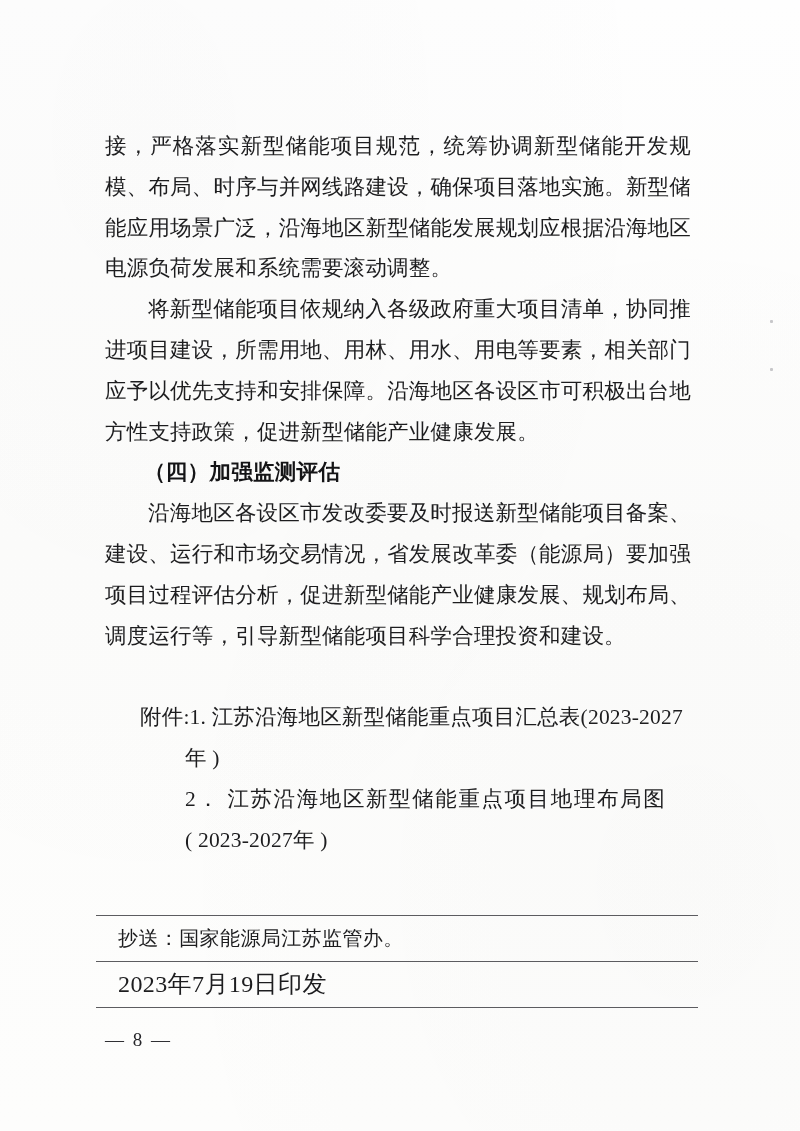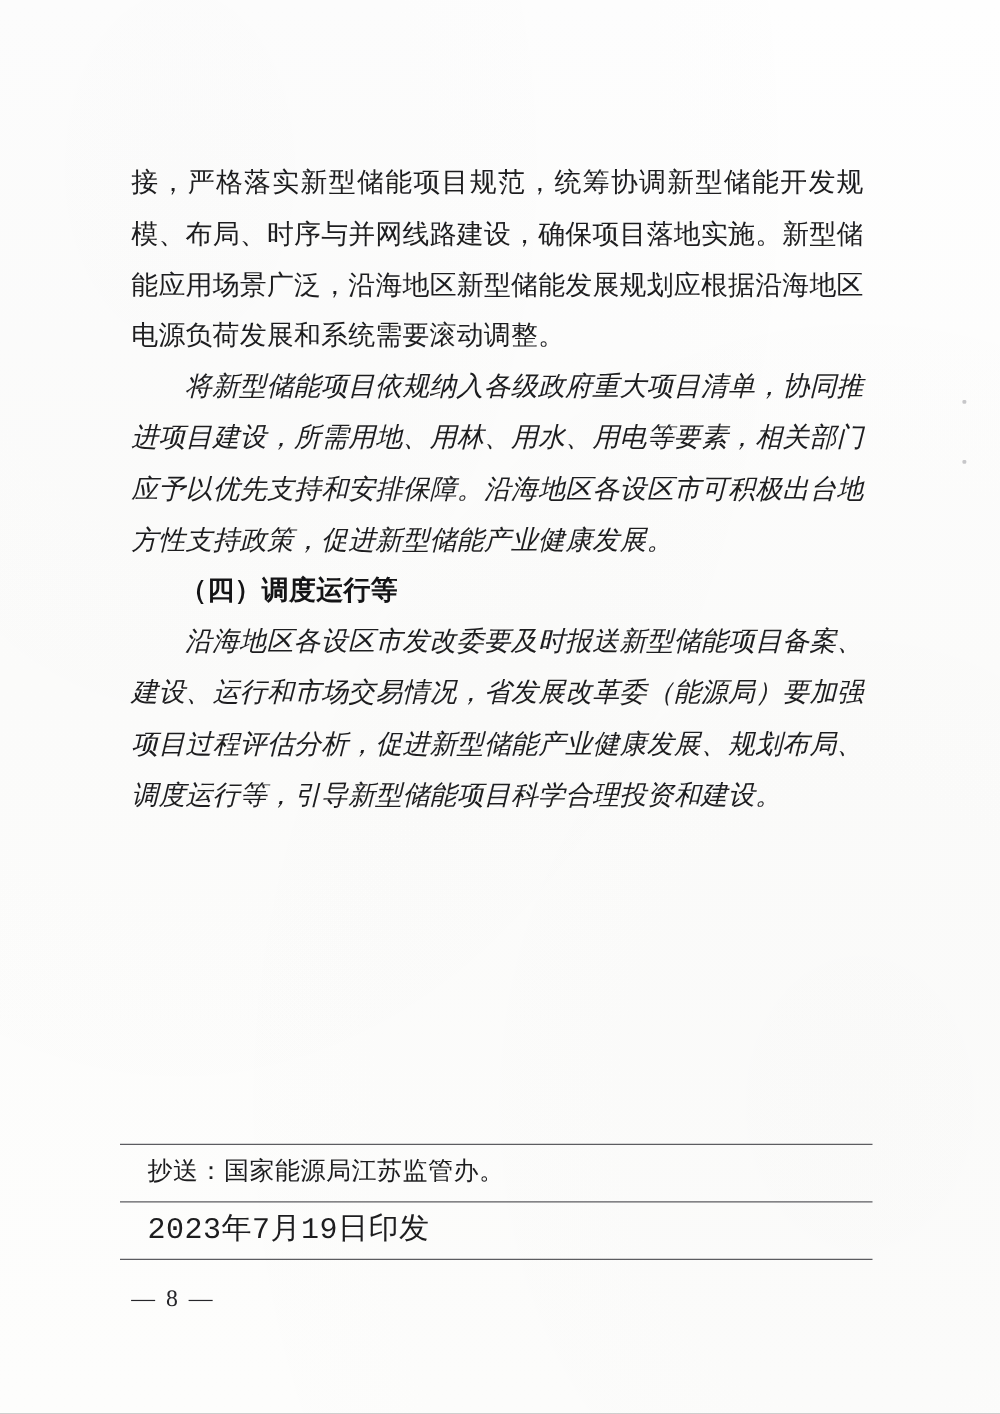--- a/index.html
+++ b/index.html
@@ -7,21 +7,21 @@
     padding: 0;
     background: #ffffff;
   }
   body {
     font-family: "Liberation Serif", "DejaVu Serif", serif;
   }
   .page {
     position: relative;
     width: 800px;
     height: 1131px;
-    background: #737373;
+    background: #86efac;
     overflow: hidden;
   }
   
   .page::before {
     content: "";
     position: absolute;
     inset: 0;
     background:
       radial-gradient(ellipse at 18% 12%, rgba(0,0,0,0.012), rgba(0,0,0,0) 62%),
       radial-gradient(ellipse at 86% 78%, rgba(0,0,0,0.010), rgba(0,0,0,0) 60%),
@@ -41,21 +41,20 @@
     line-height: 40.8px;
     color: #1d1d1f;
     text-align: justify;
     text-align-last: left;
     letter-spacing: 0.2px;
     margin: 0;
     text-indent: 0;
   }
   .para.indent {
     text-indent: 43px;
-    font-style: italic;
   }
 
   .heading {
     font-size: 21.5px;
     line-height: 40.8px;
     color: #141416;
     margin: 0;
     padding-left: 39px;
     font-weight: 700;
     letter-spacing: 0.3px;
@@ -96,21 +95,20 @@
   .rule.thin {
     border-top-width: 1.4px;
   }
   .footer-row {
     display: flex;
     align-items: baseline;
     justify-content: space-between;
     height: 45px;
     padding: 0 0 0 22px;
     box-sizing: border-box;
-    font-family: Liberation Mono, monospace;
   }
   .footer-text {
     font-size: 20px;
     line-height: 45px;
     color: #1d1d1f;
     letter-spacing: 0.4px;
     white-space: nowrap;
   }
   .footer-date {
     font-size: 24px;
@@ -151,26 +149,32 @@
   <div class="speck s1"></div>
   <div class="speck s2"></div>
 
   <div class="content">
 
     <p class="para">接，严格落实新型储能项目规范，统筹协调新型储能开发规模、布局、时序与并网线路建设，确保项目落地实施。新型储能应用场景广泛，沿海地区新型储能发展规划应根据沿海地区电源负荷发展和系统需要滚动调整。</p>
 
 
     <p class="para indent">将新型储能项目依规纳入各级政府重大项目清单，协同推进项目建设，所需用地、用林、用水、用电等要素，相关部门应予以优先支持和安排保障。沿海地区各设区市可积极出台地方性支持政策，促进新型储能产业健康发展。</p>
 
-    <h2 class="heading">（四）调度运行等</h2>
+    <h2 class="heading">（四）加强监测评估</h2>
 
     <p class="para indent">沿海地区各设区市发改委要及时报送新型储能项目备案、建设、运行和市场交易情况，省发展改革委（能源局）要加强项目过程评估分析，促进新型储能产业健康发展、规划布局、调度运行等，引导新型储能项目科学合理投资和建设。</p>
 
     <div class="spacer"></div>
 
+    <div class="attach">
+      <div class="attach-line attach-l1">附件:1. 江苏沿海地区新型储能重点项目汇总表(2023-2027</div>
+      <div class="attach-line attach-l2">年 )</div>
+      <div class="attach-line attach-l3">2． 江苏沿海地区新型储能重点项目地理布局图</div>
+      <div class="attach-line attach-l4">( 2023-2027年 )</div>
+    </div>
 
   </div>
 
   <div class="footer">
     <div class="rule"></div>
     <div class="footer-row">
       <span class="footer-text">抄送：国家能源局江苏监管办。</span>
     </div>
     <div class="rule thin"></div>
     <div class="footer-row">

